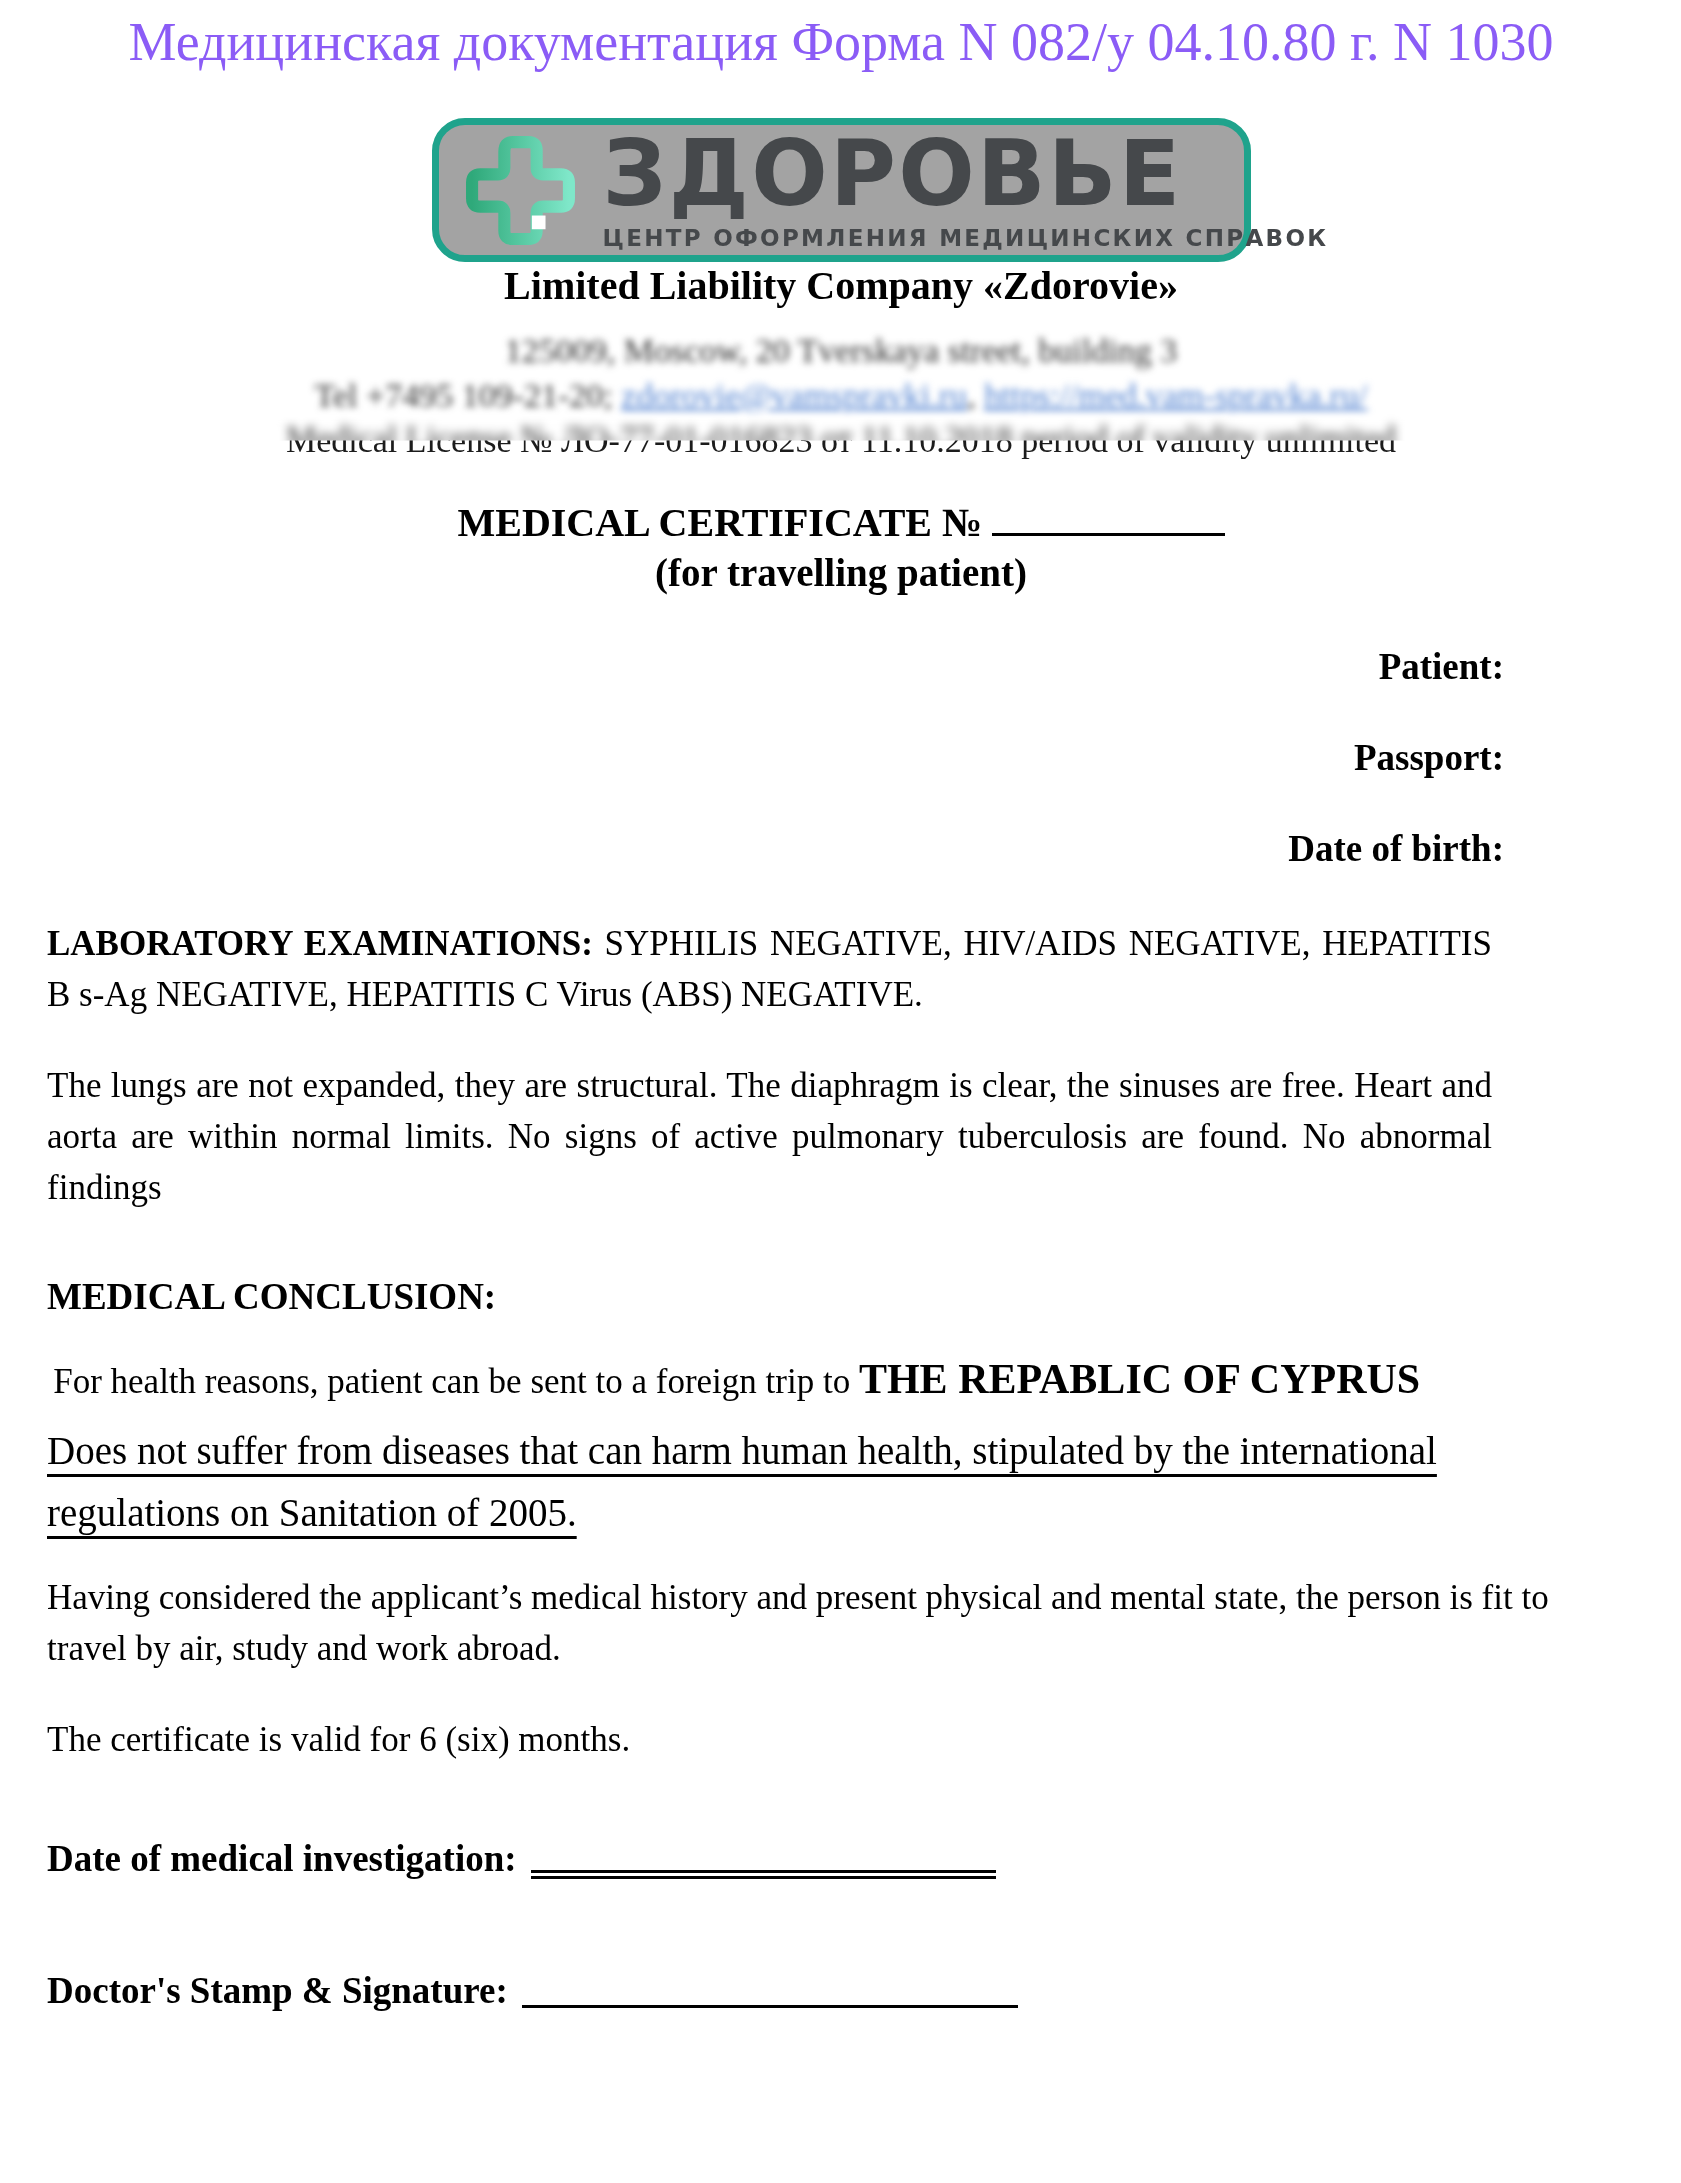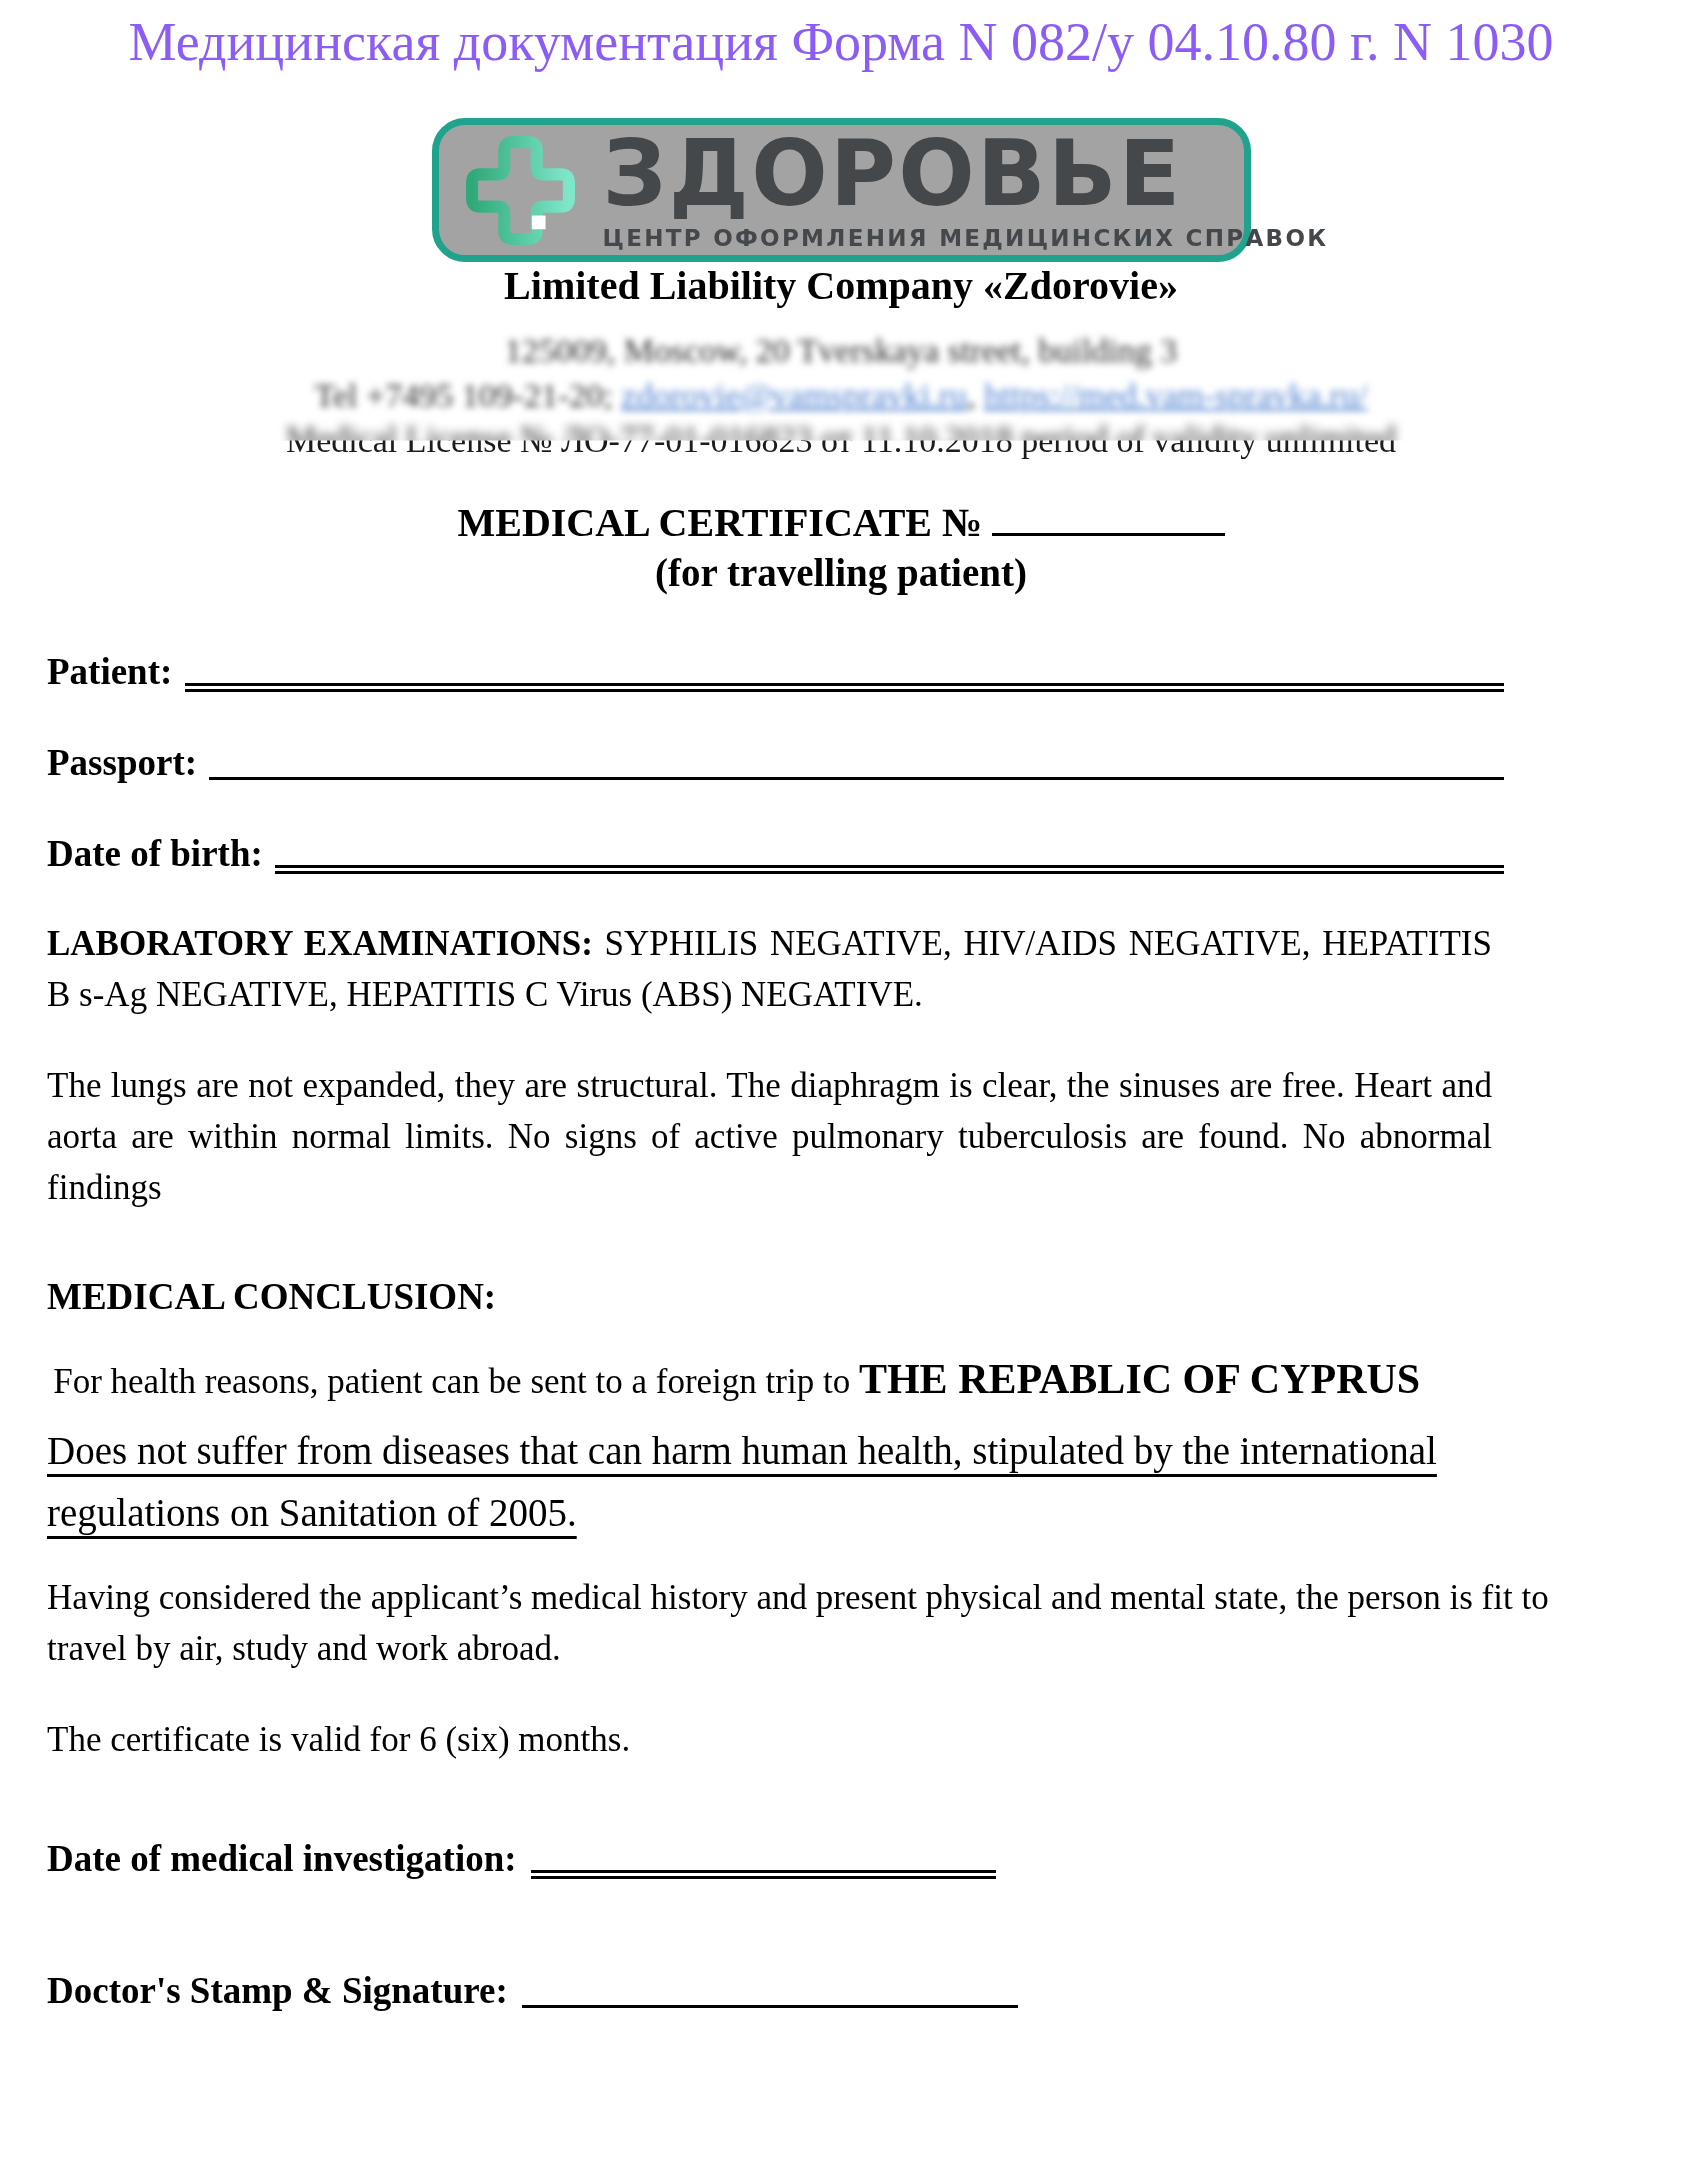--- a/index.html
+++ b/index.html
@@ -113,20 +113,21 @@
 
   
   .fields { margin-top: 50px; margin-right: 131px; }
   .field-row {
     display: flex;
     align-items: flex-end;
     font-size: 37px;
     font-weight: 700;
     margin-bottom: 43px;
     height: 48px;
+    flex-direction: column;
   }
   .field-label { white-space: nowrap; }
   .field-line { flex: 1; margin-left: 12.4px; }
   .line-double { border-bottom: 9.3px double #000; margin-bottom: 1.6px; }
   .line-single { border-bottom: 3.1px solid #000; margin-bottom: 4.7px; }
 
   
   .para { font-size: 35px; line-height: 51px; text-align: justify; }
   .para-lab { margin-top: 34px; margin-right: 143px; }
   .lab-label { font-weight: 700; }

